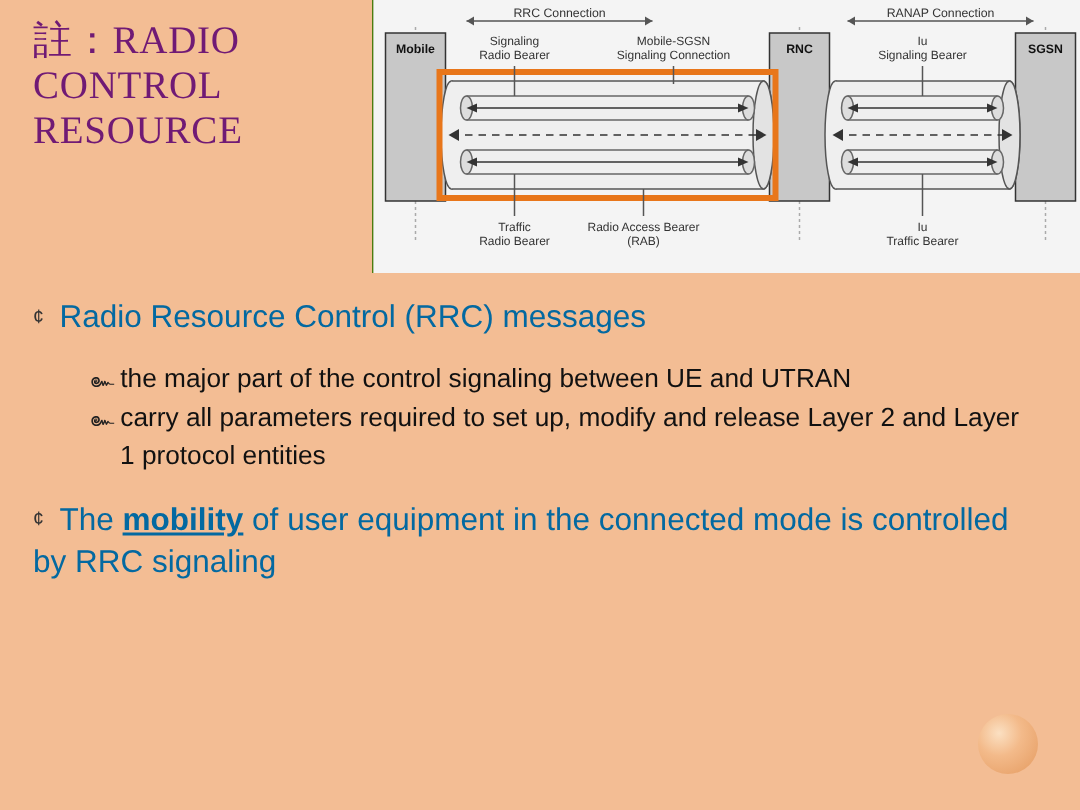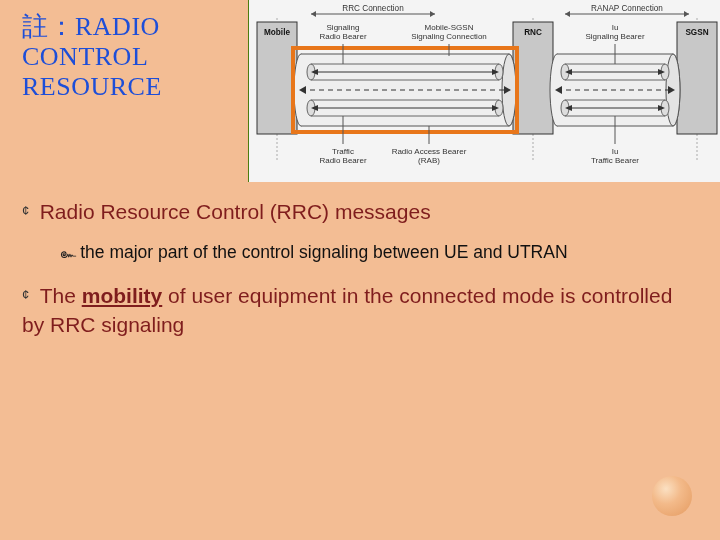--- a/index.html
+++ b/index.html
@@ -14,21 +14,21 @@
   .title-block {
     position: absolute;
     top: 12px;
     left: 22px;
     width: 170px;
   }
   .title-block .line {
     font-family: "Times New Roman", "PMingLiU", serif;
     font-size: 26px;
     line-height: 1.15;
-    color: #1d4ed8;
+    color: #701a75;
     letter-spacing: 0.5px;
   }
   .diagram {
     position: absolute;
     top: 0;
     left: 248px;
     width: 472px;
     height: 182px;
     background: #f4f4f4;
     border-left: 1px solid #4d7c0f;
@@ -45,21 +45,21 @@
     display: inline-block;
     vertical-align: top;
     font-size: 13px;
     color: #333;
     margin-top: 5px;
     margin-right: 6px;
   }
   .l1-text {
     display: inline;
     font-size: 21px;
-    color: #7f1d1d;
+    color: #0369a1;
     line-height: 1.35;
   }
   .l2-group {
     margin: 8px 15px 18px 38px;
   }
   .l2-item {
     font-size: 17.5px;
     color: #111;
     line-height: 1.38;
     text-indent: -20px;
@@ -200,20 +200,23 @@
 <div class="content">
 
   <div class="l1-item">
     <span class="l1-bullet">¢</span>
     <span class="l1-text">Radio Resource Control (RRC) messages</span>
   </div>
   <div class="l2-group">
     <div class="l2-item">
       <span class="l2-bullet">๛</span><span>the major part of the control signaling between UE and UTRAN</span>
     </div>
+    <div class="l2-item">
+      <span class="l2-bullet">๛</span><span>carry all parameters required to set up, modify and release Layer 2 and Layer 1 protocol entities</span>
+    </div>
   </div>
 
   <div class="l1-item">
     <span class="l1-bullet">¢</span>
     <span class="l1-text"><span>The </span><span class="underline">mobility</span><span> of user equipment in the connected mode is controlled by RRC signaling</span></span>
   </div>
 
 </div>
 
 <div class="pagedot"></div>

